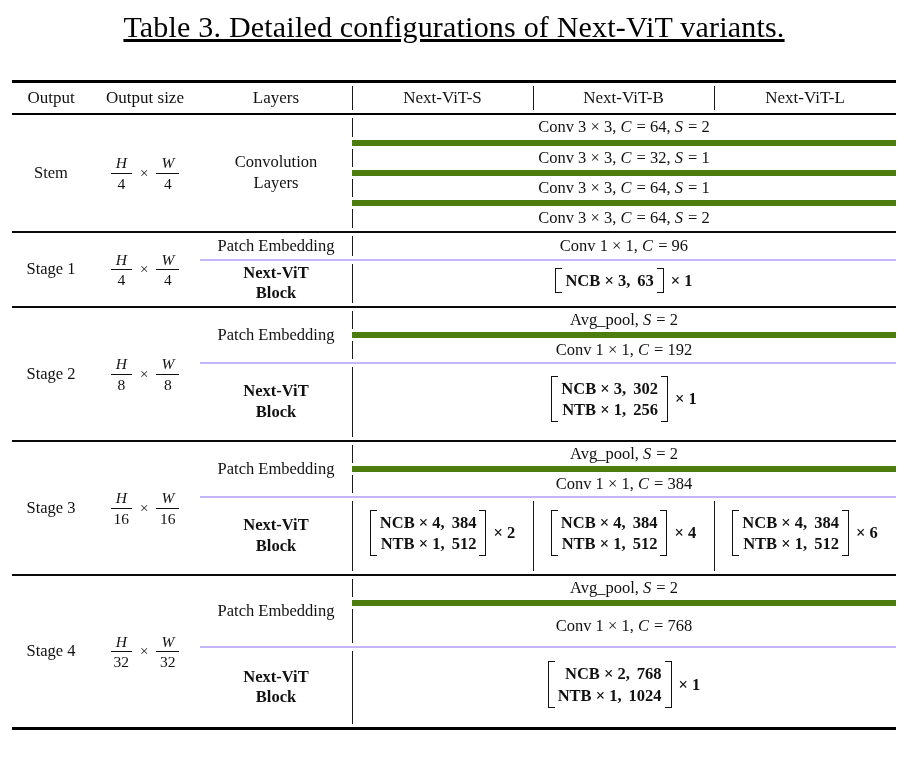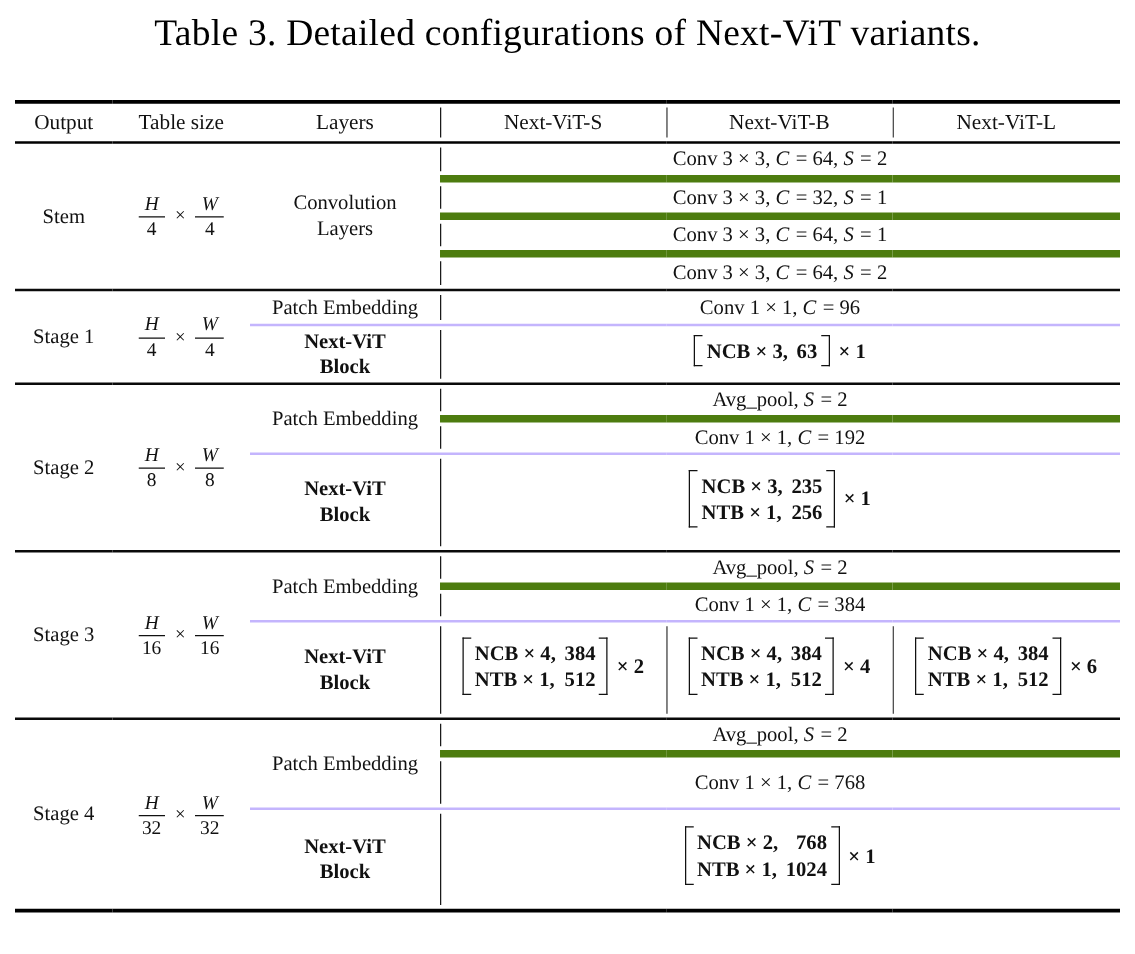--- a/index.html
+++ b/index.html
@@ -9,20 +9,21 @@
     font-family: "Liberation Serif", serif;
     color: #111;
     overflow: hidden;
   }
   .title {
     text-align: center;
     font-size: 30px;
     padding-top: 10px;
     letter-spacing: 0.2px;
     color: #000;
+    text-decoration: underline;
   }
   table.cfg {
     border-collapse: collapse;
     table-layout: fixed;
     width: 884px;
     margin: 36px auto 0 auto;
     border-top: 3px solid #000;
     border-bottom: 3px solid #000;
   }
   td {
@@ -65,21 +66,21 @@
   .matrix {
     display: inline-flex;
     align-items: center;
     justify-content: center;
     font-size: 16.5px;
   }
   .brk { align-self: stretch; width: 6px; }
   .brk.l { border-left: 1.6px solid #111; border-top: 1.6px solid #111; border-bottom: 1.6px solid #111; }
   .brk.r { border-right: 1.6px solid #111; border-top: 1.6px solid #111; border-bottom: 1.6px solid #111; }
   .mrows { display: flex; flex-direction: column; padding: 2px 3px; line-height: 1.3; }
-  .mrow  { display: flex; justify-content: space-between; gap: 7px; }
+  .mrow  { display: flex; justify-content: flex-end; gap: 7px; }
   .mult  { margin-left: 7px; }
   .mvar  { font-style: italic; }
   i.mvar { padding-right: 1px; }
 </style>
 </head>
 <body>
 
 <div class="title">Table 3. Detailed configurations of Next-ViT variants.</div>
 
 <table class="cfg">
@@ -88,21 +89,21 @@
       <col style="width:110px">
       <col style="width:152px">
     <col style="width:181px">
       <col style="width:181px">
       <col style="width:182px">
   </colgroup>
 
   <tbody>
       <tr class="hdr" style="height:32px">
     <td>Output</td>
-    <td>Table size</td>
+    <td>Output size</td>
     <td>Layers</td>
     <td class="vbar">Next-ViT-S</td>
     <td class="vbar">Next-ViT-B</td>
     <td class="vbar">Next-ViT-L</td>
   </tr>
 
   <tr style="height:29px">
     <td rowspan="4">Stem</td>
     <td rowspan="4">
       <span class="fracpair">
@@ -196,21 +197,21 @@
     <td class="mid two-line">
       <span>Next-ViT</span>
       <span>Block</span>
     </td>
     <td colspan="3" class="mid vbar">
       <span class="matrix">
         <span class="brk l"></span>
         <span class="mrows">
           <span class="mrow">
                 <span>NCB × 3,</span>
-                <span>235</span>
+                <span>302</span>
               </span>
           <span class="mrow">
                 <span>NTB × 1,</span>
                 <span>256</span>
               </span>
         </span>
         <span class="brk r"></span>
         <span class="mult">× 1</span>
       </span>
     </td>

